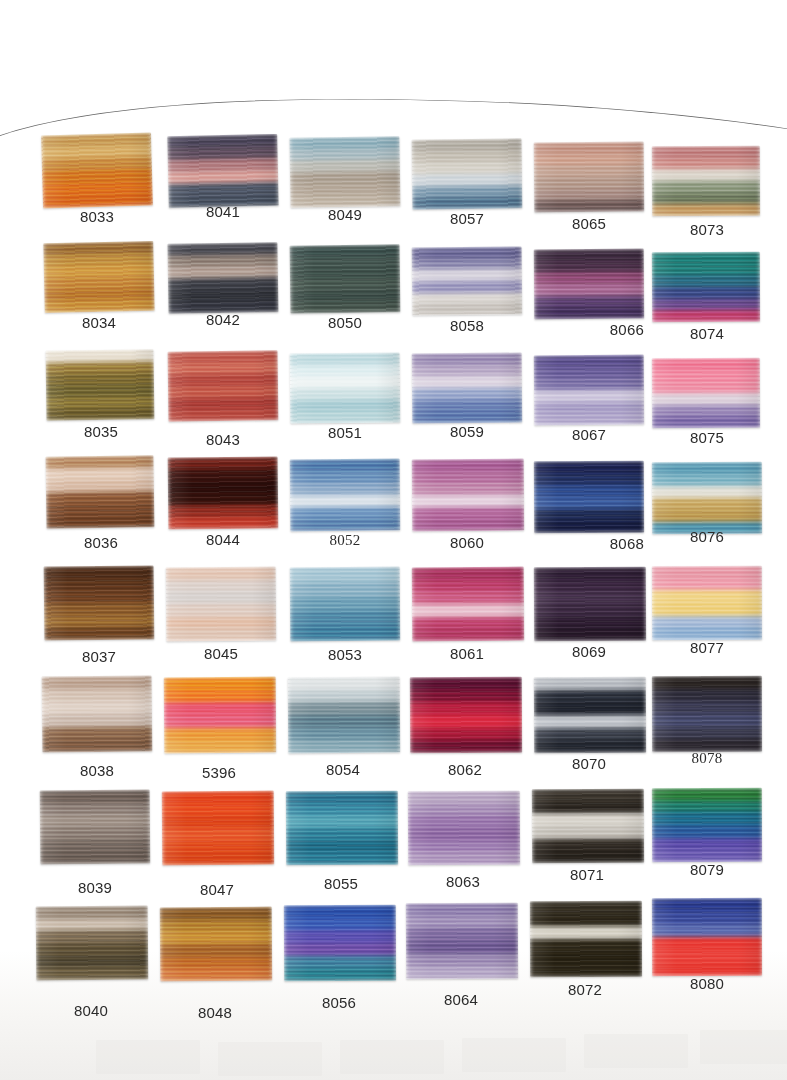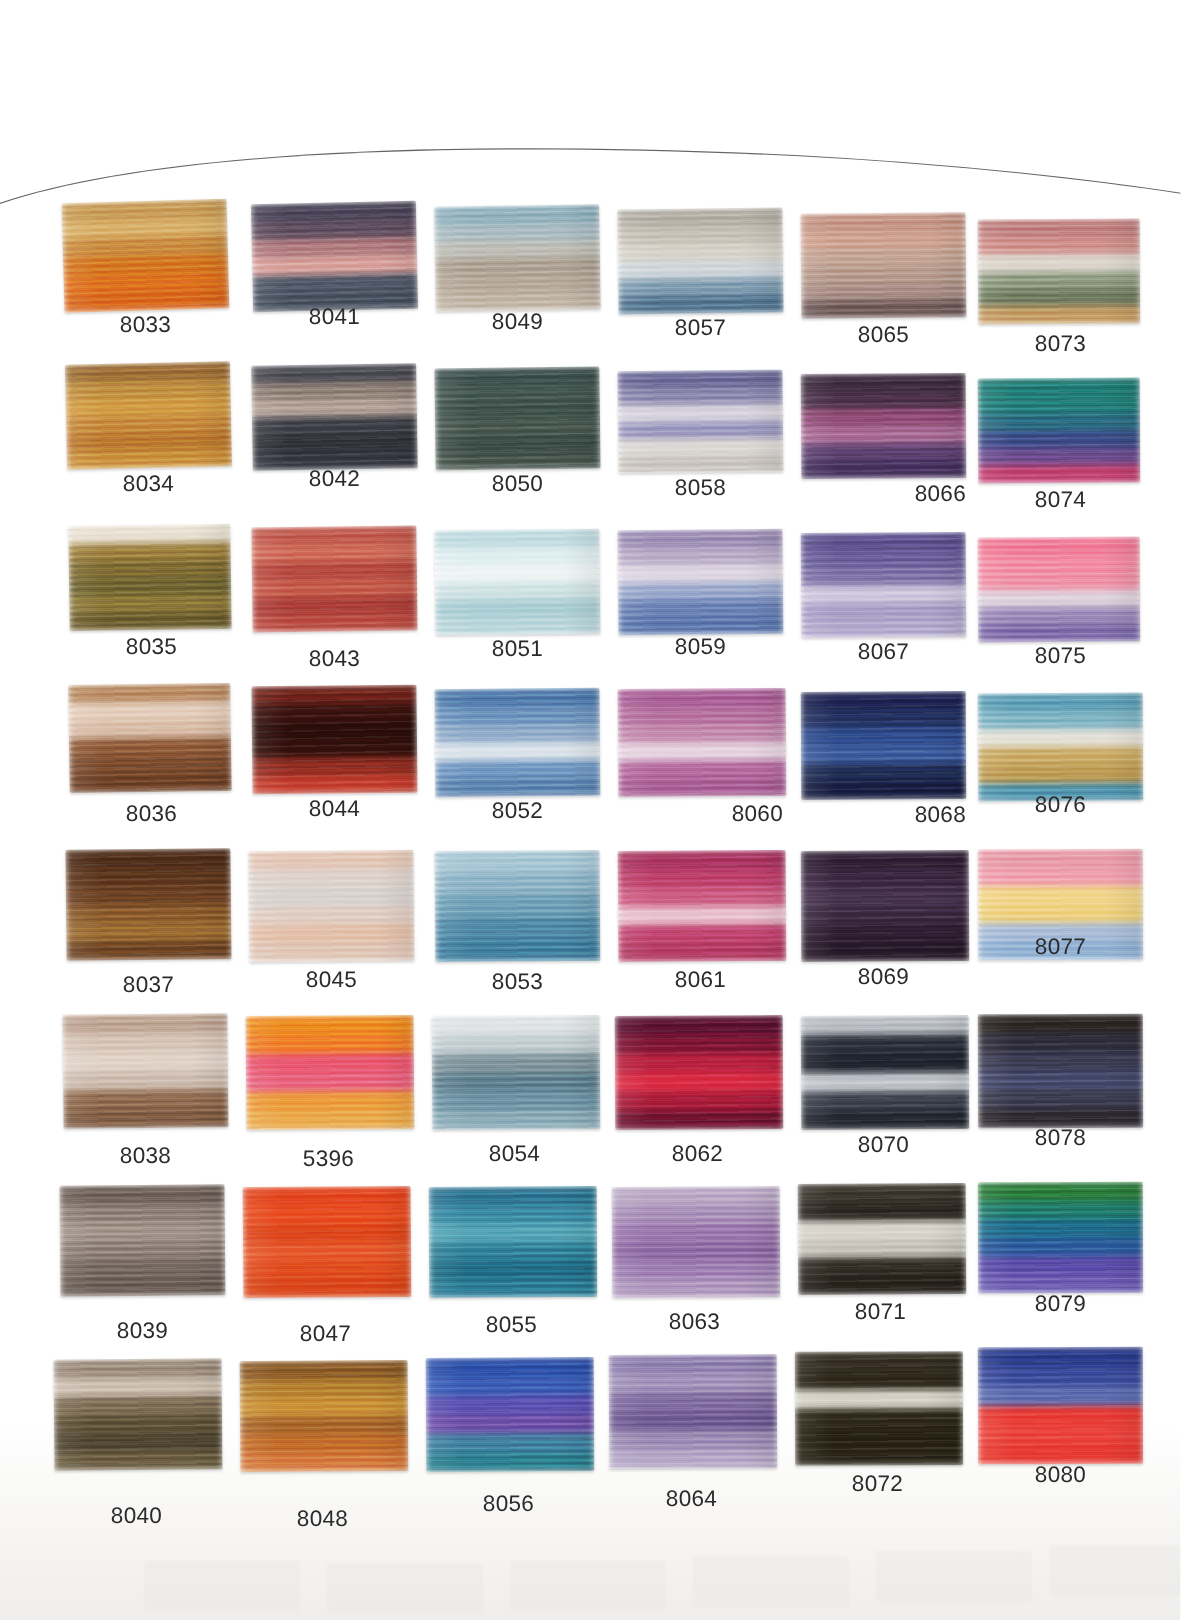--- a/index.html
+++ b/index.html
@@ -509,36 +509,36 @@
       <div class="code" style="left: 534px; top: 321px; width: 110px; text-align: right;">8066</div>
       <div class="code" style="left: 652px; top: 325px; width: 110px;">8074</div>
       <div class="code" style="left: 46px; top: 423px; width: 110px;">8035</div>
       <div class="code" style="left: 168px; top: 420px; width: 110px; margin-top: 11px;">8043</div>
       <div class="code" style="left: 290px; top: 424px; width: 110px;">8051</div>
       <div class="code" style="left: 412px; top: 423px; width: 110px;">8059</div>
       <div class="code" style="left: 534px; top: 426px; width: 110px;">8067</div>
       <div class="code" style="left: 652px; top: 429px; width: 110px;">8075</div>
       <div class="code" style="left: 46px; top: 534px; width: 110px;">8036</div>
       <div class="code" style="left: 168px; top: 531px; width: 110px;">8044</div>
-      <div class="code" style="left: 290px; top: 532px; width: 110px;">8052</div>
-      <div class="code" style="left: 412px; top: 534px; width: 110px; text-align: right;">8060</div>
+      <div class="code" style="left: 290px; top: 532px; width: 110px; font-family: Liberation Serif, serif;">8052</div>
+      <div class="code" style="left: 412px; top: 534px; width: 110px;">8060</div>
       <div class="code" style="left: 534px; top: 535px; width: 110px; text-align: right;">8068</div>
       <div class="code" style="left: 652px; top: 528px; width: 110px;">8076</div>
       <div class="code" style="left: 44px; top: 648px; width: 110px;">8037</div>
       <div class="code" style="left: 166px; top: 645px; width: 110px;">8045</div>
       <div class="code" style="left: 290px; top: 646px; width: 110px;">8053</div>
       <div class="code" style="left: 412px; top: 645px; width: 110px;">8061</div>
       <div class="code" style="left: 534px; top: 643px; width: 110px;">8069</div>
-      <div class="code" style="left: 652px; top: 623px; width: 110px;">8077</div>
+      <div class="code" style="left: 652px; top: 639px; width: 110px;">8077</div>
       <div class="code" style="left: 42px; top: 762px; width: 110px;">8038</div>
       <div class="code" style="left: 164px; top: 764px; width: 110px;">5396</div>
       <div class="code" style="left: 288px; top: 761px; width: 110px;">8054</div>
       <div class="code" style="left: 410px; top: 761px; width: 110px;">8062</div>
       <div class="code" style="left: 534px; top: 755px; width: 110px;">8070</div>
-      <div class="code" style="left: 652px; top: 750px; width: 110px;">8078</div>
+      <div class="code" style="left: 652px; top: 750px; width: 110px; font-family: Liberation Serif, serif;">8078</div>
       <div class="code" style="left: 40px; top: 879px; width: 110px;">8039</div>
       <div class="code" style="left: 162px; top: 881px; width: 110px;">8047</div>
       <div class="code" style="left: 286px; top: 875px; width: 110px;">8055</div>
       <div class="code" style="left: 408px; top: 873px; width: 110px;">8063</div>
       <div class="code" style="left: 532px; top: 866px; width: 110px;">8071</div>
       <div class="code" style="left: 652px; top: 861px; width: 110px;">8079</div>
       <div class="code" style="left: 36px; top: 1002px; width: 110px;">8040</div>
       <div class="code" style="left: 160px; top: 1004px; width: 110px;">8048</div>
       <div class="code" style="left: 284px; top: 994px; width: 110px;">8056</div>
       <div class="code" style="left: 406px; top: 991px; width: 110px;">8064</div>

